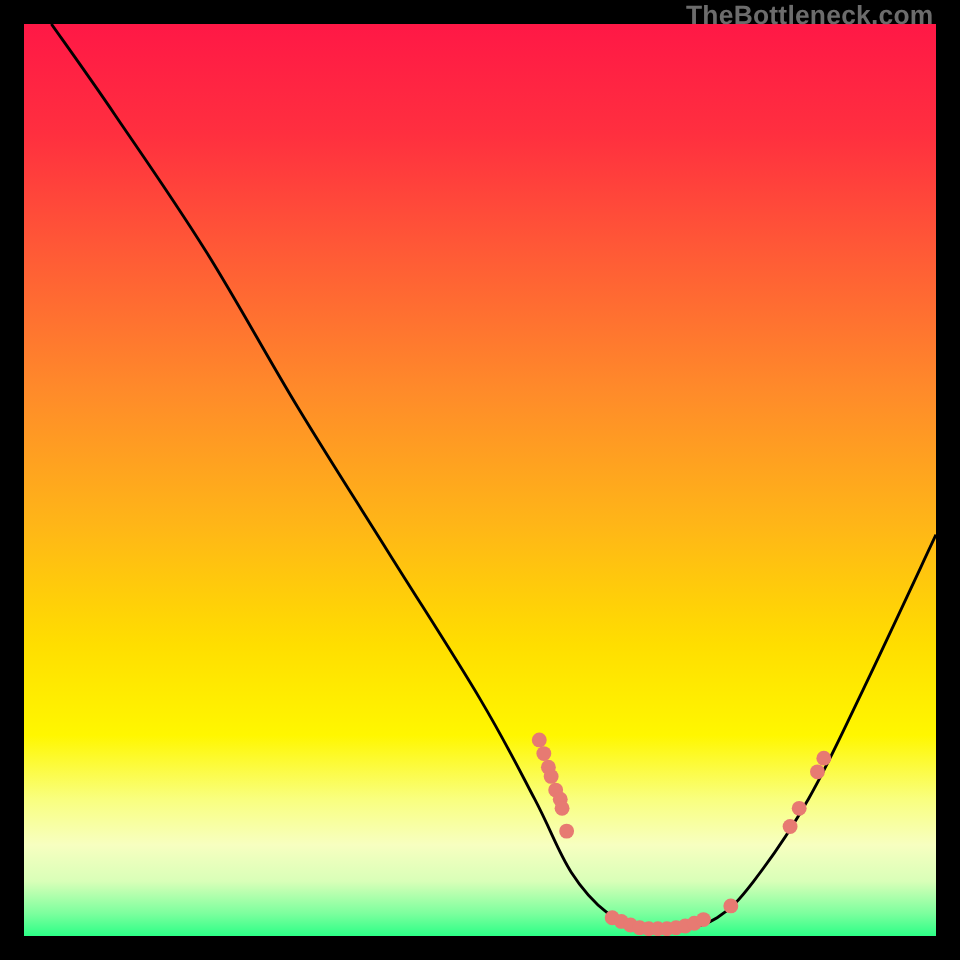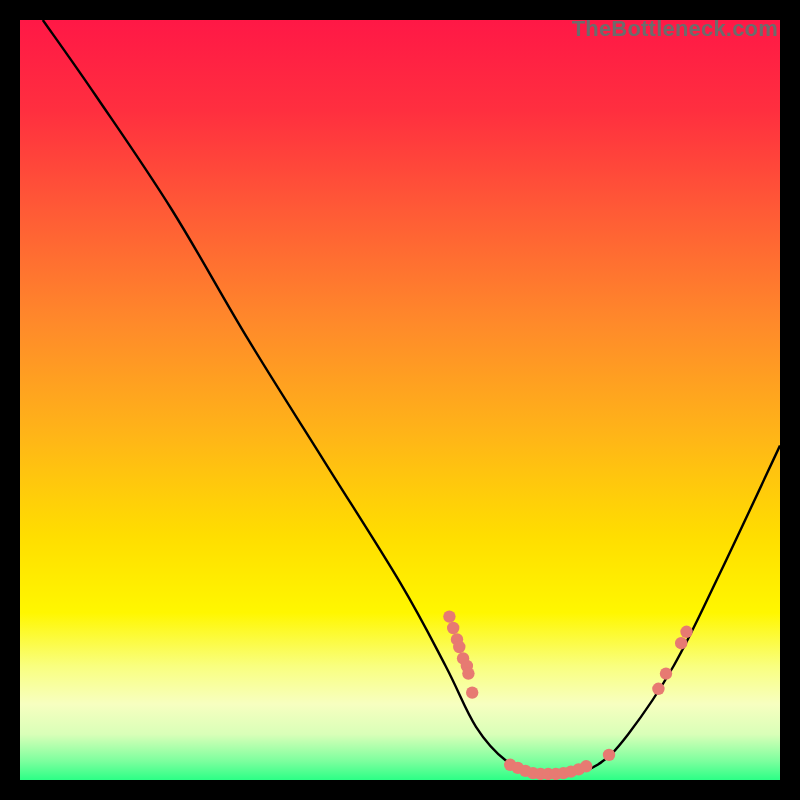--- a/index.html
+++ b/index.html
@@ -14,21 +14,21 @@
   .frame {
     position: absolute;
     left: 20px;
     top: 20px;
     width: 760px;
     height: 760px;
     background: #000;
   }
   .watermark {
     position: absolute;
-    top: 16px;
+    top: 0px;
     right: 22px;
     color: #6c6c6c;
     font-size: 22px;
     font-weight: 600;
     letter-spacing: 0.2px;
     z-index: 10;
   }
   svg {
     display: block;
   }

